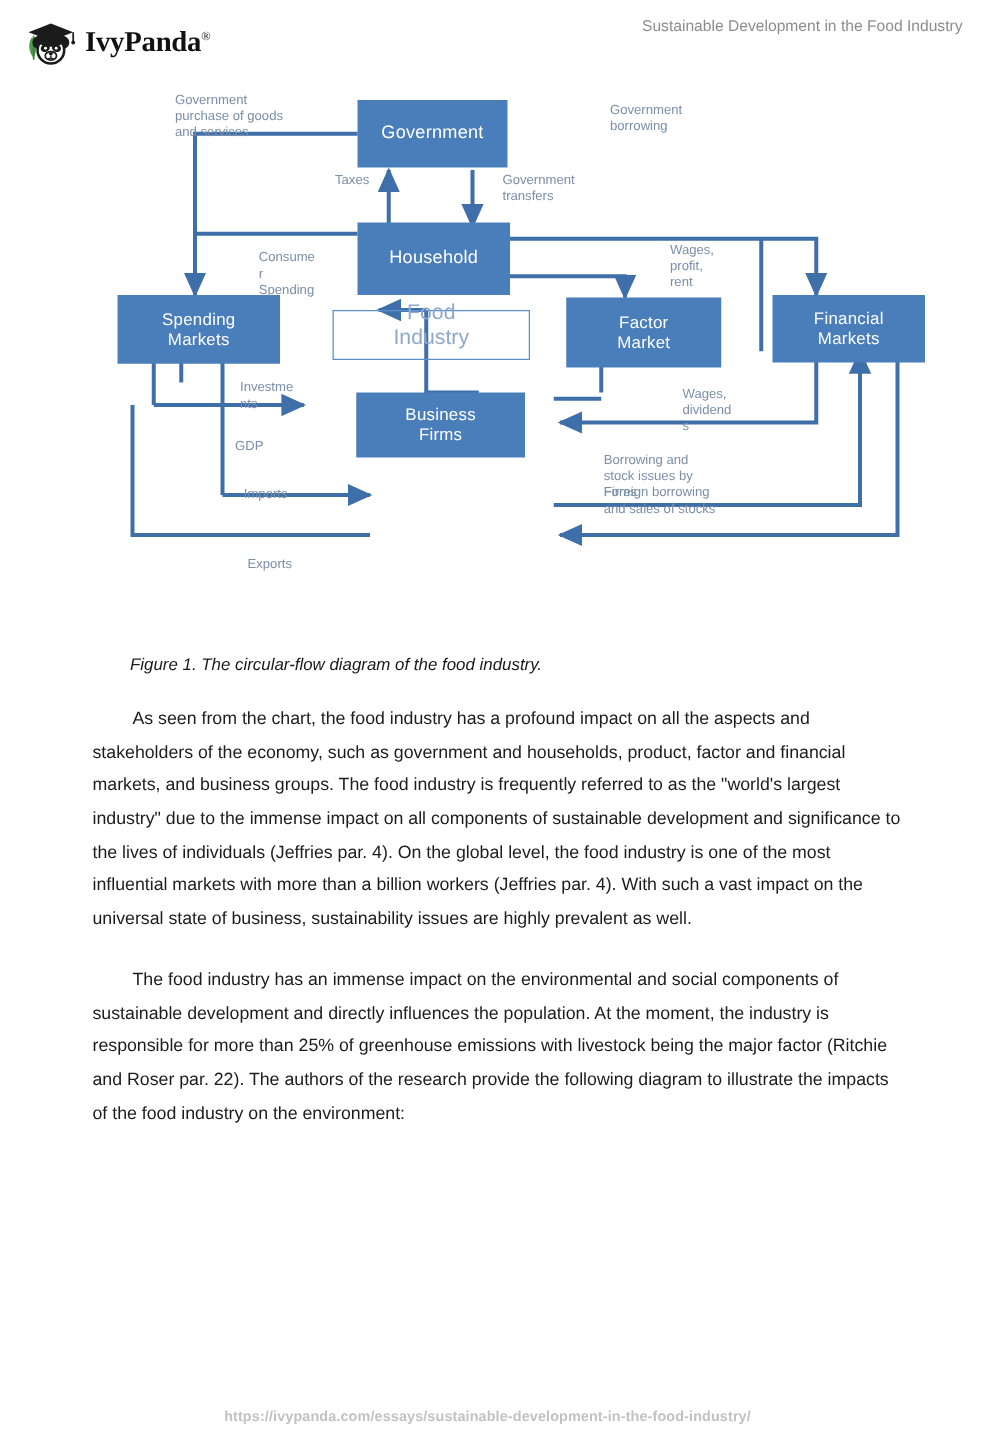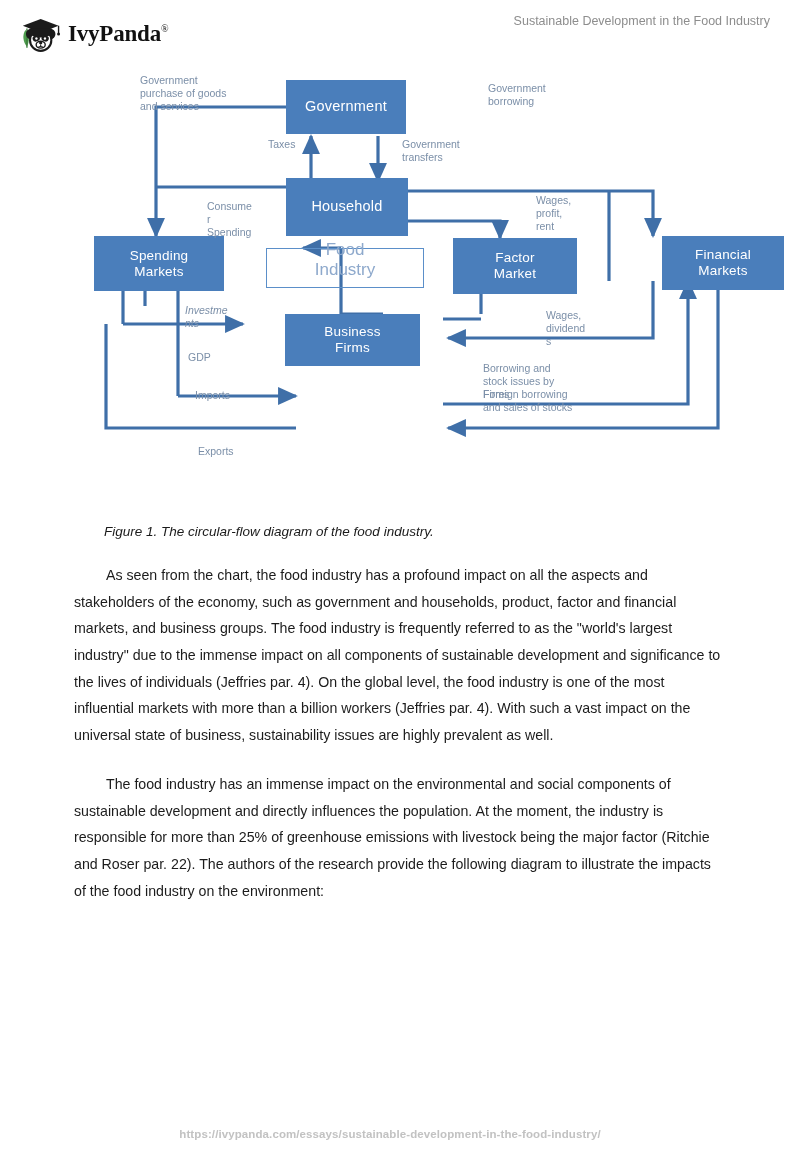--- a/index.html
+++ b/index.html
@@ -250,21 +250,21 @@
     <div class="node small" style="left:6px; top:170px; width:130px; height:55px; white-space:pre-line;">
       <span>Spending
 Markets</span>
     </div>
 
     <div class="node small" style="left:365px; top:172px; width:124px; height:56px; white-space:pre-line;">
       <span>Factor
 Market</span>
     </div>
 
-    <div class="node small" style="left:530px; top:170px; width:122px; height:54px; white-space:pre-line;margin-left:44px;">
+    <div class="node small" style="left:530px; top:170px; width:122px; height:54px; white-space:pre-line;">
       <span>Financial
 Markets</span>
     </div>
 
     <div class="node small" style="left:197px; top:248px; width:135px; height:52px; white-space:pre-line;">
       <span>Business
 Firms</span>
     </div>
 
 
@@ -285,21 +285,21 @@
 transfers</div>
 
     <div class="edge-label" style="left:119px; top:134px; width:64px;">Consume
 r
 Spending</div>
 
     <div class="edge-label" style="left:448px; top:128px; width:70px;">Wages,
 profit,
 rent</div>
 
-    <div class="edge-label" style="left:97px; top:238px; width:60px;font-style:italic;">Investme
+    <div class="edge-label" style="left:104px; top:238px; width:60px;">Investme
 nts</div>
 
     <div class="edge-label" style="left:100px; top:285px;">GDP</div>
 
     <div class="edge-label" style="left:458px; top:243px; width:72px;">Wages,
 dividend
 s</div>
 
     <div class="edge-label" style="left:107px; top:323px;">Imports</div>
 

